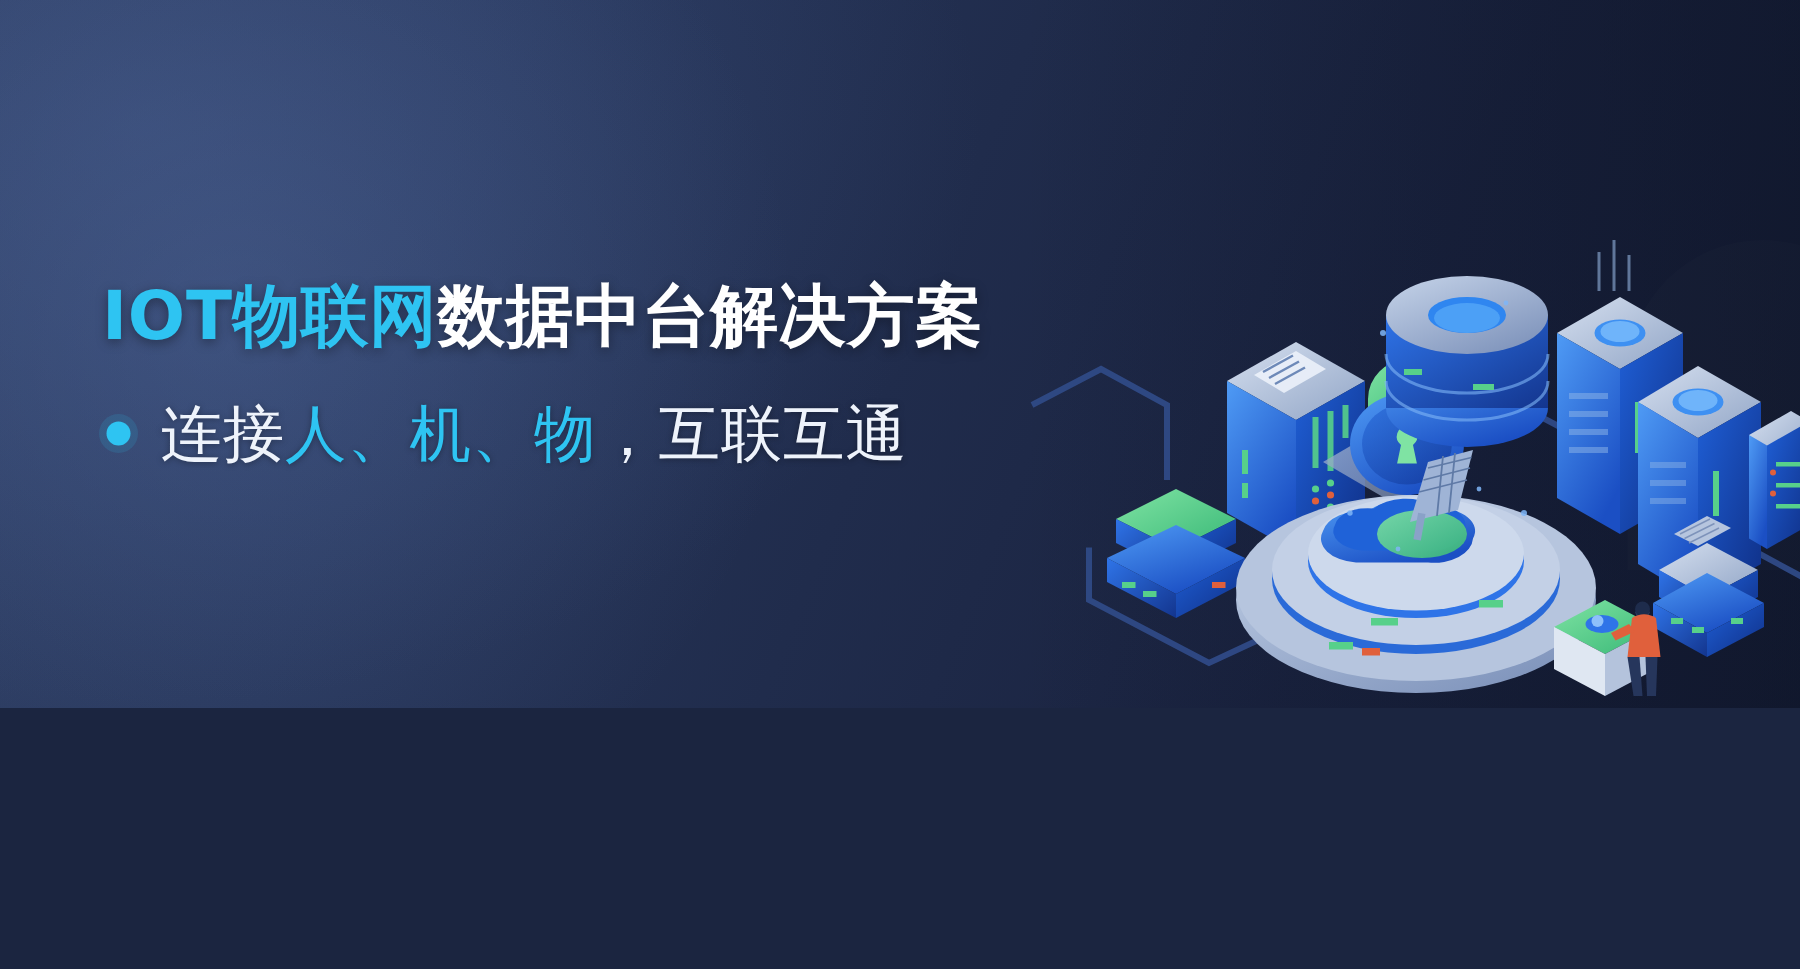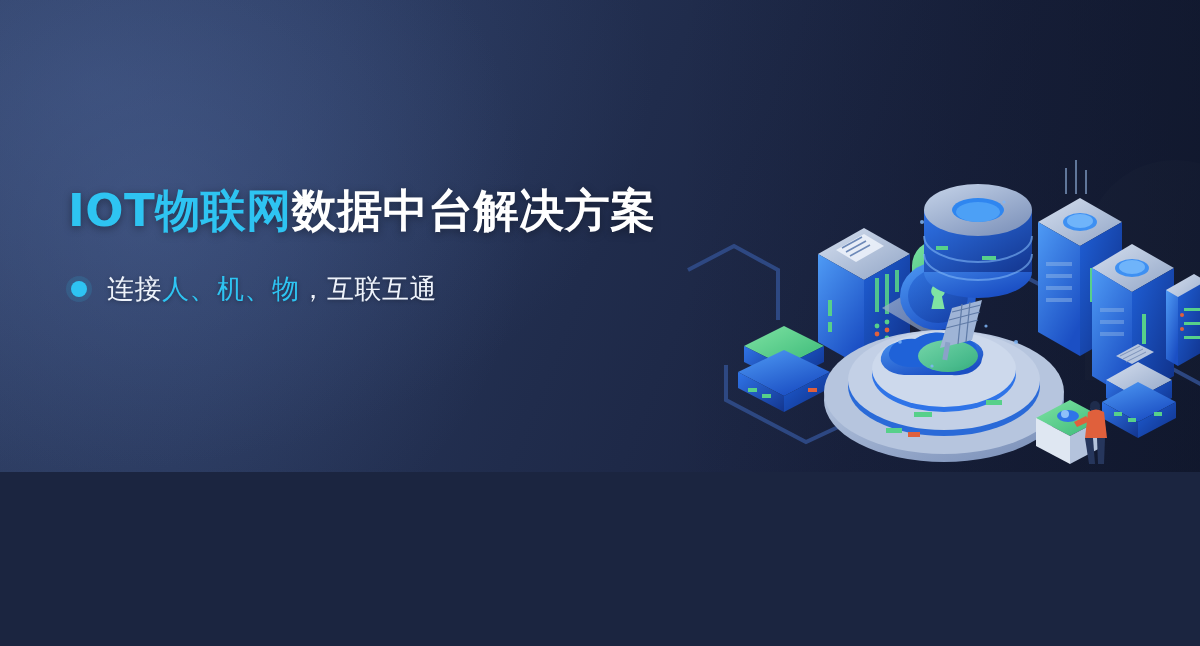--- a/index.html
+++ b/index.html
@@ -78,21 +78,21 @@
     flex:0 0 auto;
     width:16px;height:16px;
     border-radius:50%;
     background:#2ec4f2;
     box-shadow:0 0 0 5px rgba(46,196,242,0.14);
     margin-right:20px;
     margin-left:3px;
   }
 
   .bullet-text{
-    font-size:27px;
+    font-size:41px;
     line-height:1;
     color:#eef3fb;
     font-family:Liberation Sans, sans-serif;
     font-weight:400;
     letter-spacing:0.5px;
     text-shadow:0 1px 4px rgba(0,0,0,0.35);
   }
   .bullet-text .tx-accent{ color:#2ec4f2; }
 
   

